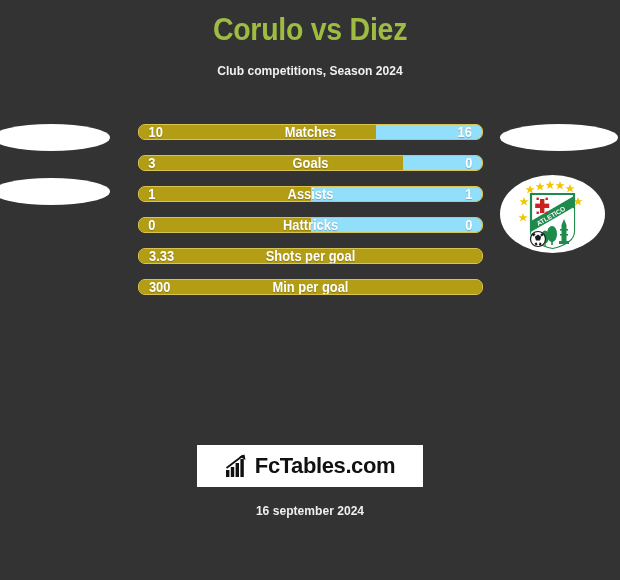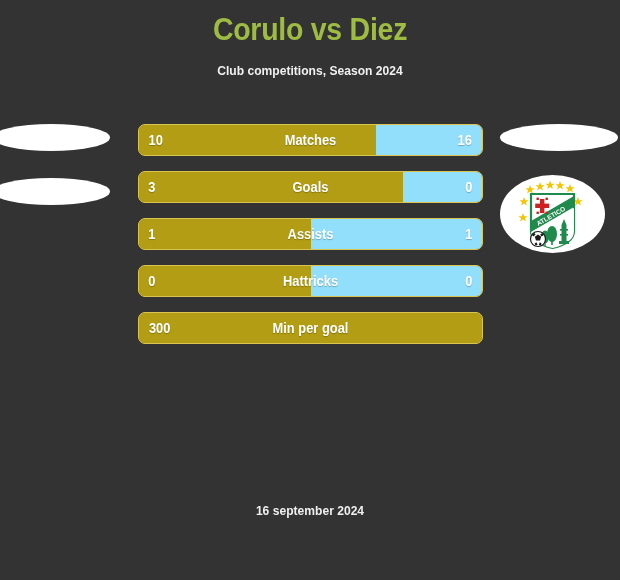--- a/index.html
+++ b/index.html
@@ -43,21 +43,21 @@
     transform: scaleX(0.93);
   }
   .bars {
     position: absolute;
     left: 138px;
     top: 124px;
     width: 345px;
   }
   .bar-row {
     position: relative;
-    height: 32px;
+    height: 16px;
     margin-bottom: 15px;
     border-radius: 7px;
     overflow: hidden;
     background: #b89c15;
     border: 1px solid #d9c44f;
     box-sizing: border-box;
   }
   .bar-fill-left {
     position: absolute;
     left: 0;
@@ -269,21 +269,37 @@
       </div>
       <div class="bar-row">
         <div class="bar-fill-left" style="width: 50%; background: rgb(178, 157, 20);"></div>
         <div class="bar-fill-right" style="width: 50%; background: rgb(146, 223, 251);"></div>
         <div class="bar-val-left">0</div>
         <div class="bar-label">Hattricks</div>
         <div class="bar-val-right">0</div>
       </div>
       <div class="bar-row">
         <div class="bar-fill-left" style="width: 100%; background: rgb(178, 157, 20);"></div>
+        <div class="bar-val-left">3.33</div>
+        <div class="bar-label">Shots per goal</div>
+      </div>
+      <div class="bar-row">
+        <div class="bar-fill-left" style="width: 100%; background: rgb(178, 157, 20);"></div>
         <div class="bar-val-left">300</div>
         <div class="bar-label">Min per goal</div>
       </div>
     </div>
 
+  <div class="fct-logo">
+    <svg class="fct-icon" width="26" height="24" viewBox="0 0 26 24">
+      <rect x="1" y="16" width="3.4" height="7" fill="#111111"></rect>
+      <rect x="5.8" y="13" width="3.4" height="10" fill="#111111"></rect>
+      <rect x="10.6" y="9" width="3.4" height="14" fill="#111111"></rect>
+      <rect x="15.4" y="5" width="3.4" height="18" fill="#111111"></rect>
+      <path d="M1.5,14 L18,1.5" stroke="#111111" stroke-width="1.8" fill="none"></path>
+      <polygon points="19.5,0.5 20.5,6 14.5,2.5" fill="#111111"></polygon>
+    </svg>
+    <span class="fct-text">FcTables.com</span>
+  </div>
 
   <div class="date">16 september 2024</div>
 
 </div>
 
 </body></html>

